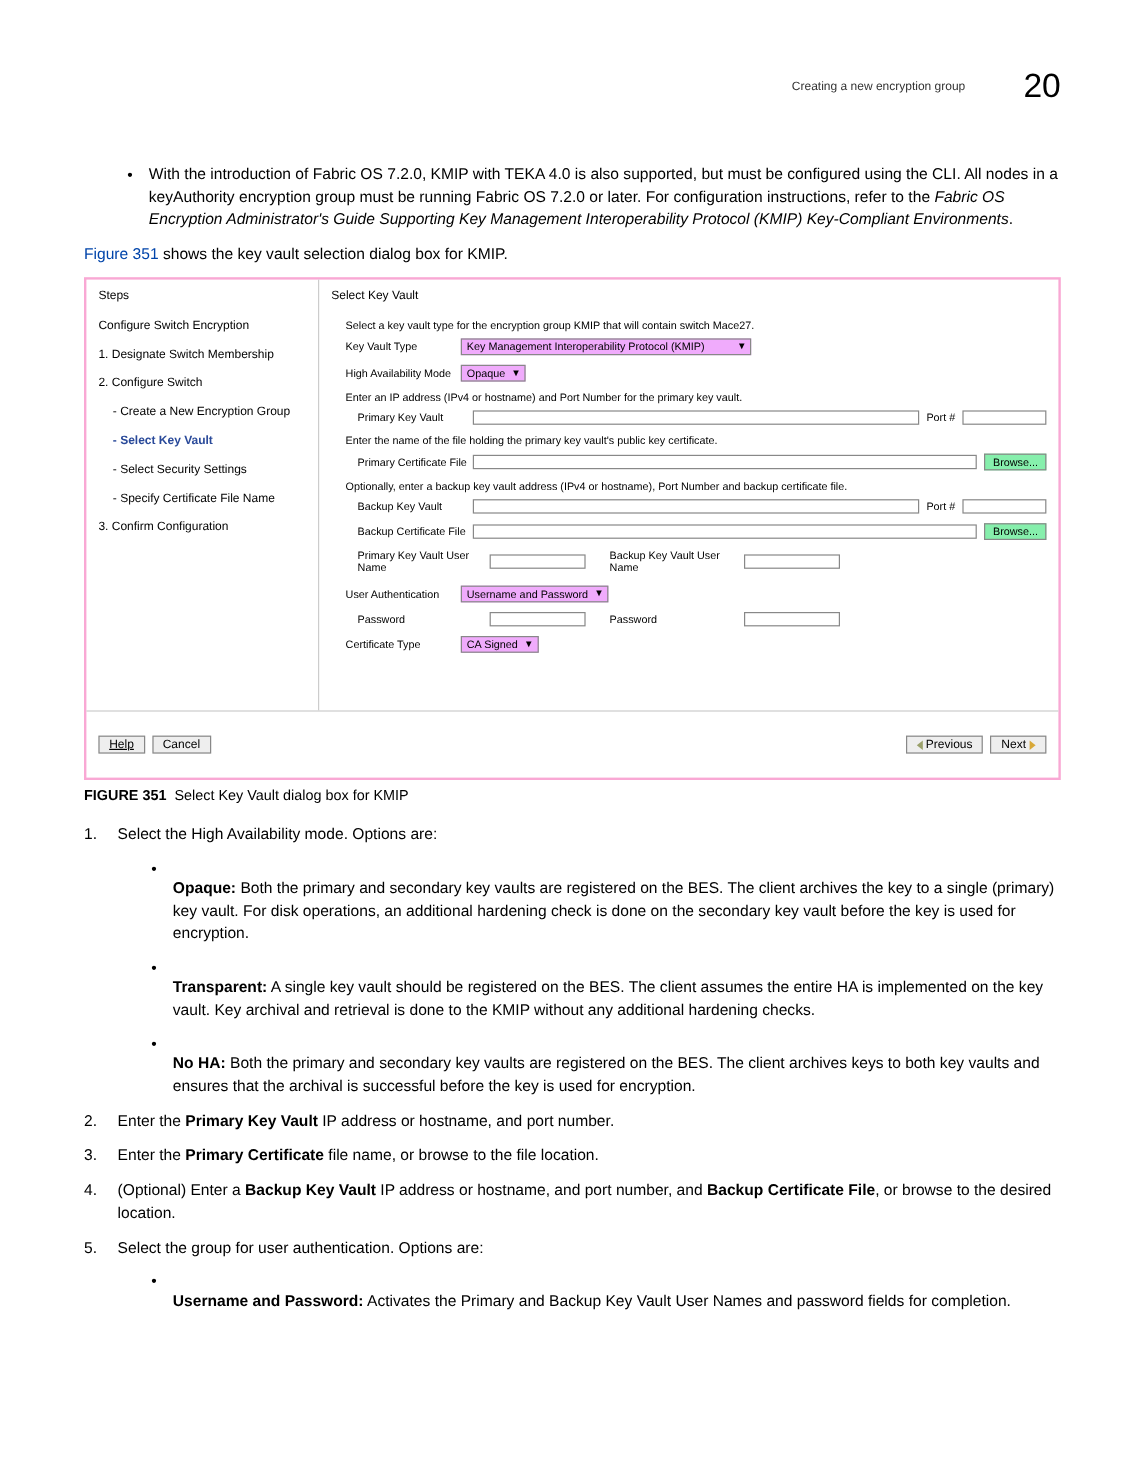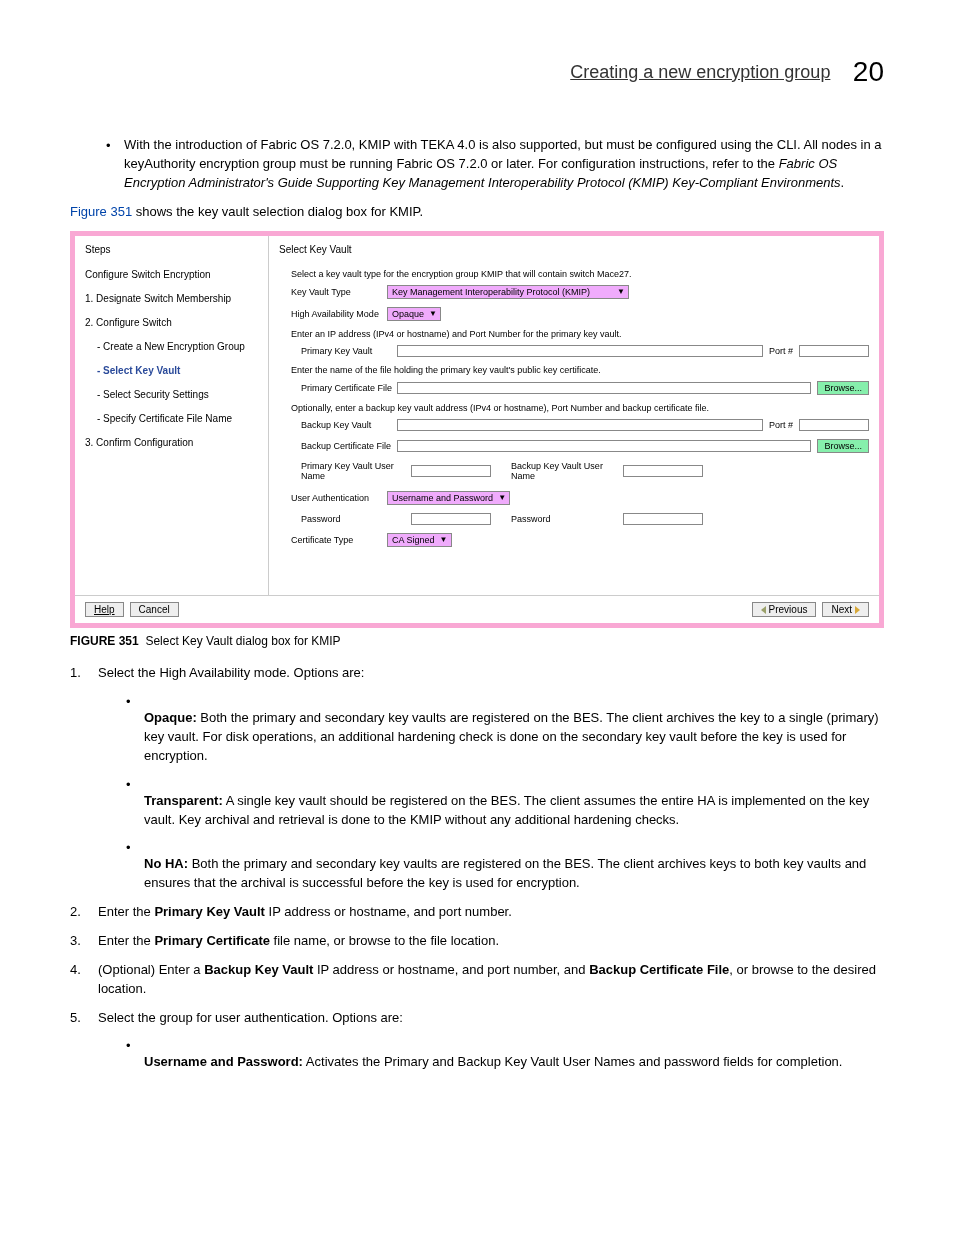--- a/index.html
+++ b/index.html
@@ -13,26 +13,25 @@
     min-height: 1235px;
     padding: 56px 70px 40px 70px;
     box-sizing: border-box;
     position: relative;
   }
   .hdr {
     text-align: right;
     margin-bottom: 48px;
   }
   .hdr-title {
-    font-size: 18px;
+    font-size: 10px;
     color: #333;
     display: inline-block;
     vertical-align: middle;
-    margin-right: 18px;
-    text-decoration: underline;
+    margin-right: 44px;
   }
   .hdr-num {
     font-size: 28px;
     display: inline-block;
     vertical-align: middle;
     font-family: Arial, sans-serif;
   }
   .body-text {
     font-size: 13px;
     line-height: 1.45;
@@ -92,21 +91,21 @@
   .sub-bul .bt {
     flex: 1;
     font-size: 13px;
     line-height: 1.45;
     margin-top: 16px;
   }
   b { font-weight: bold; }
 
   
   .dialog {
-    border: 5px solid #f9a8d4;
+    border: 2px solid #f9a8d4;
     margin: 4px 0 0 0;
     font-size: 10px;
     color: #000;
     font-family: Tahoma, Arial, sans-serif;
   }
   .dialog-top {
     display: flex;
   }
   .d-left {
     width: 194px;
@@ -180,21 +179,21 @@
   }
   .d-btn {
     border: 1px solid #888;
     background: #86efac;
     font-size: 9px;
     padding: 1px 6px;
     display: inline-block;
   }
   .d-foot {
     border-top: 1px solid #ccc;
-    padding: 6px 10px;
+    padding: 20px 10px;
     display: flex;
     font-size: 10px;
   }
   .d-foot .spacer { flex: 1; }
   .d-foot .fbtn {
     border: 1px solid #888;
     background: #eee;
     padding: 1px 8px;
     margin-left: 6px;
     font-size: 10px;

